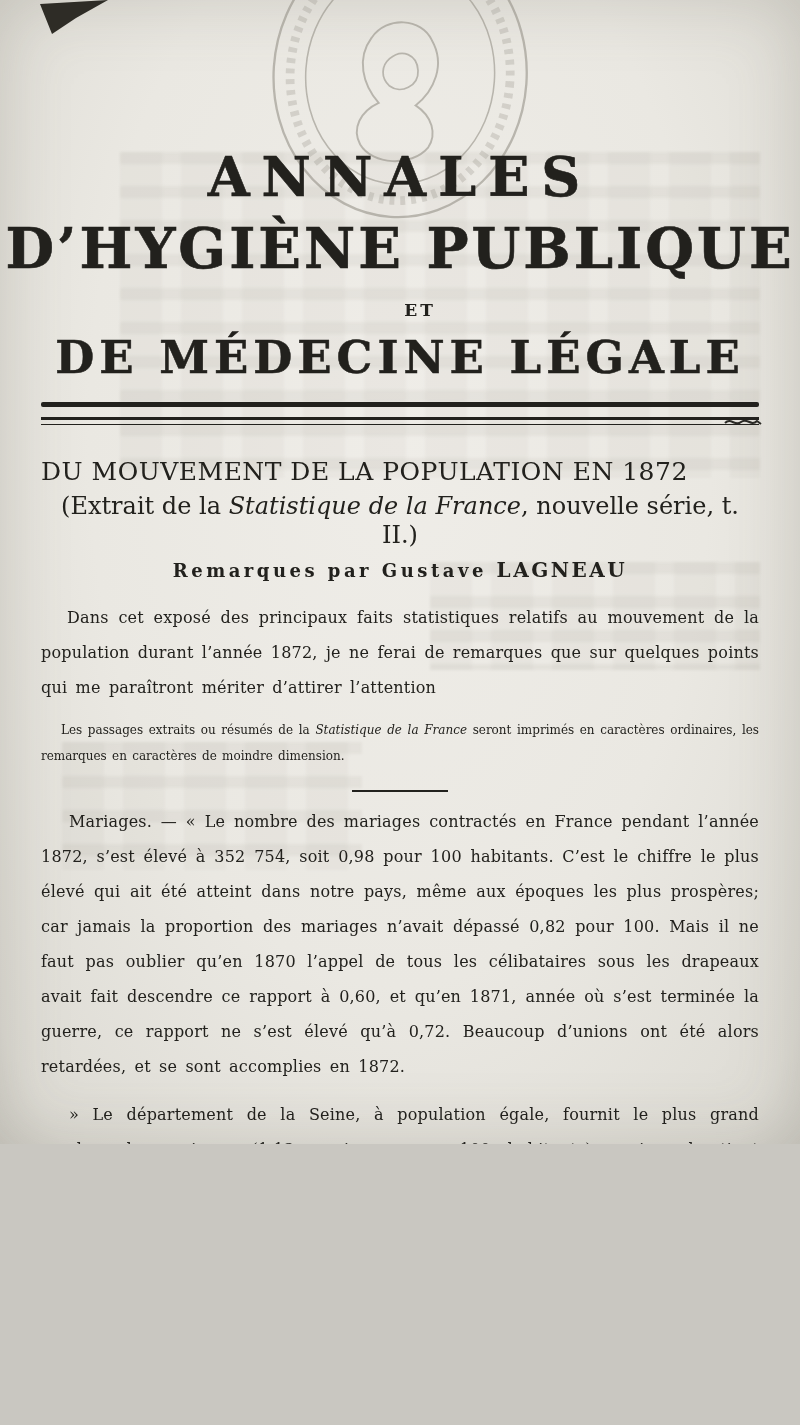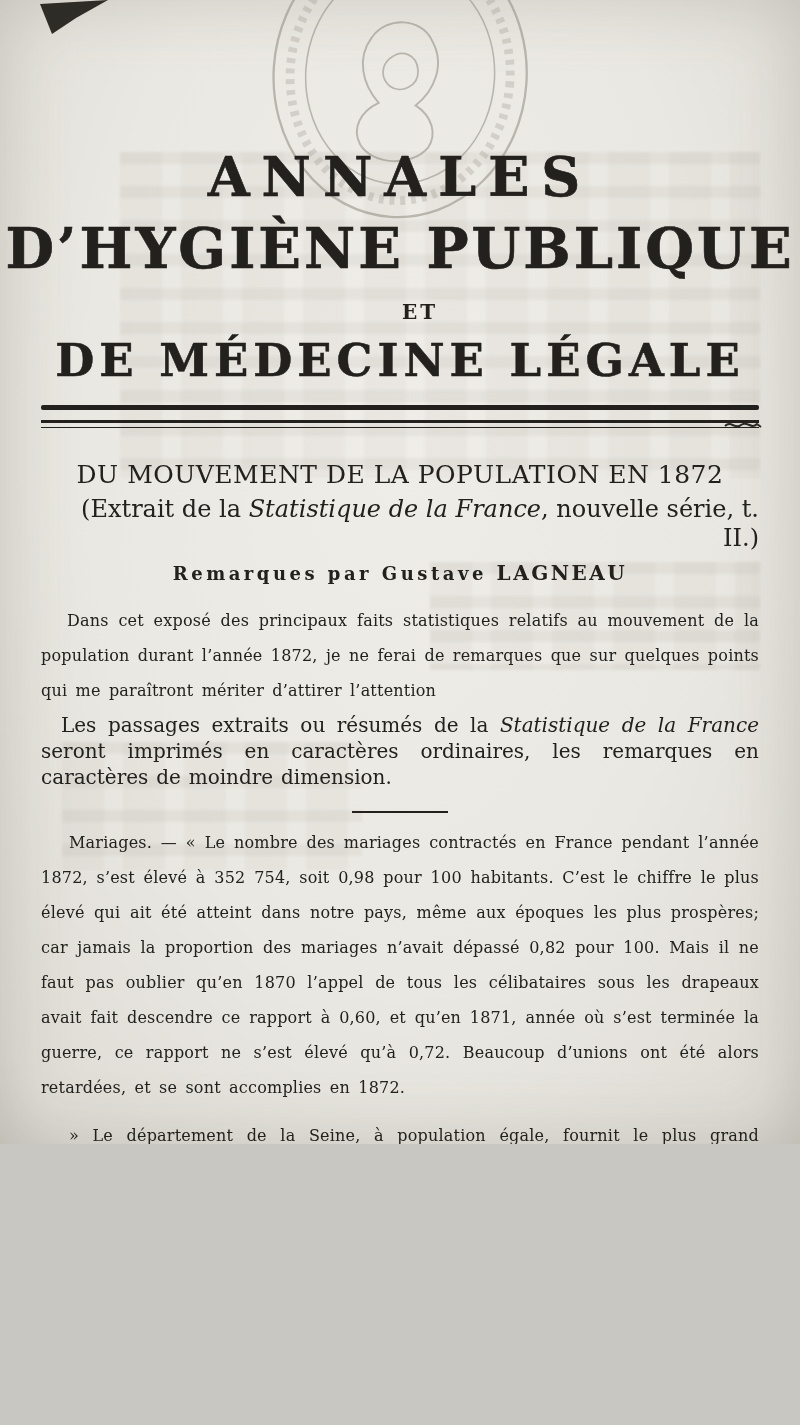--- a/index.html
+++ b/index.html
@@ -35,44 +35,44 @@
       repeating-linear-gradient(90deg, rgba(116,109,97,.10) 0 42px, transparent 42px 61px);
   }
   .bleed-1 { top:152px; left:120px; width:640px; height:326px; }
   .bleed-2 { top:562px; left:430px; width:330px; height:108px; }
   .bleed-3 { top:742px; left:62px;  width:300px; height:128px; }
   .bleed-4 { top:1256px; left:72px; width:620px; height:140px; }
   
   .masthead { position:relative; z-index:1; padding-top:150px; text-align:center; }
   .t1 { font-size:54px; font-weight:700; letter-spacing:12px; -webkit-text-stroke:.6px; line-height:1; }
   .t2 { font-size:56px; font-weight:700; letter-spacing:3px; -webkit-text-stroke:.6px; line-height:1; margin-top:16px; }
-  .et { font-size:20px; font-weight:700; letter-spacing:3px; margin-top:26px; line-height:1;padding-left:40px; }
+  .et { font-size:17px; font-weight:700; letter-spacing:3px; margin-top:26px; line-height:1;padding-left:40px; }
   .t3 { font-size:45px; font-weight:700; letter-spacing:5px; -webkit-text-stroke:.5px; line-height:1; margin-top:16px; }
   .rule-thick { width:718px; height:5px; background:var(--ink,#22211d); margin:22px auto 0; border-radius:2px; }
   .section-heading { font-size:31px; font-weight:700; letter-spacing:9px; -webkit-text-stroke:1.1px; line-height:1.1; margin-top:13px; }
   .rule-double {
     position:relative;
     width:718px; height:8px; margin:10px auto 0;
     border-top:3px solid var(--ink,#22211d);
     border-bottom:1px solid var(--ink,#22211d);
   }
   .flourish { position:absolute; right:-4px; top:-5px; width:40px; height:14px; }
   
   .article { position:relative; z-index:1; padding:0 41px; }
-  .article-title { margin-top:32px; text-align:center; font-weight:400; font-size:25px; letter-spacing:.5px; line-height:1.2; }
-  .article-subtitle { margin-top:5px; text-align:right; font-size:24px; line-height:1.2; }
+  .article-title { margin-top:32px; font-weight:400; font-size:25px; letter-spacing:.5px; line-height:1.2; }
+  .article-subtitle { margin-top:5px; text-align:center; font-size:24px; line-height:1.2; }
   .byline { margin-top:8px; text-align:center; font-weight:700; font-size:18px; letter-spacing:3.5px; }
   .byline .name { font-size:20px; letter-spacing:2.5px; }
   .body-para {
     font-size:16px; line-height:35px;
     text-align:justify; word-spacing:3px; letter-spacing:.2px;
   }
   .intro { margin-top:18px; text-indent:26px; }
   .note {
-    margin-top:4px; font-size:20px; line-height:26px;
+    margin-top:12px; font-size:12px; line-height:26px;
     text-align:justify; text-indent:20px; word-spacing:1.5px;
   }
   .divider { width:96px; height:2px; background:var(--ink,#22211d); margin:21px auto 0; }
   .para-mariages { margin-top:12px; text-indent:28px; }
   .para-seine { margin-top:13px; text-indent:28px; }
   em { font-style:italic; }
   strong { font-weight:400; }
 </style>
 </head>
 <body>

